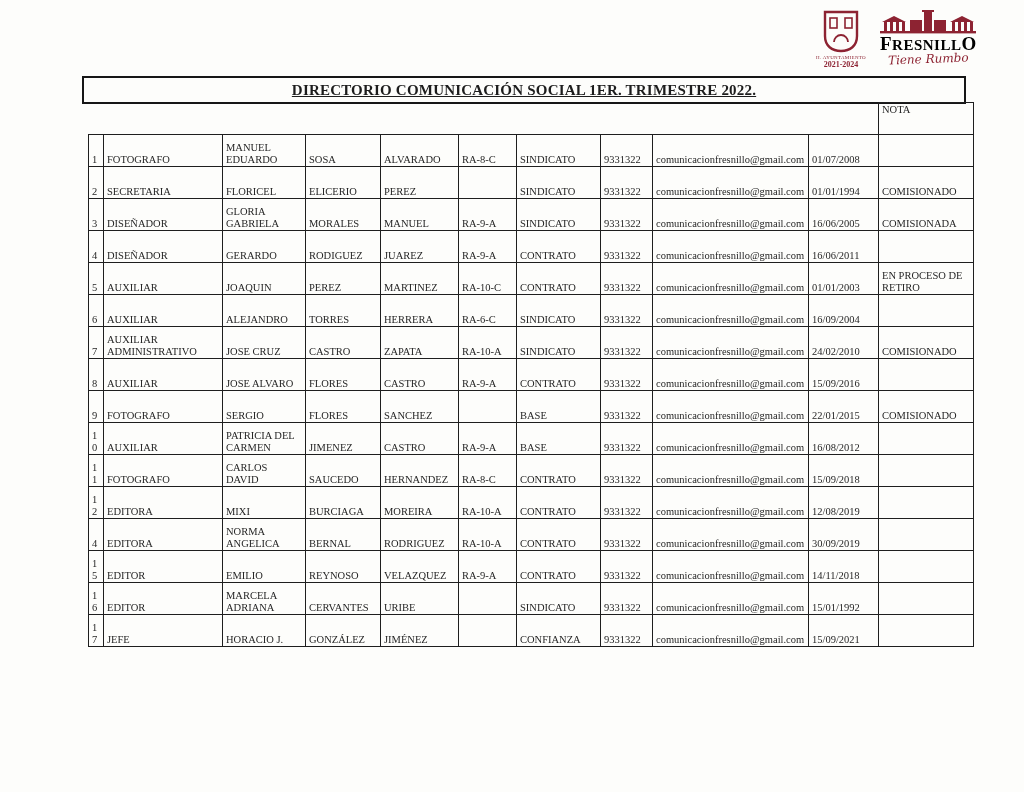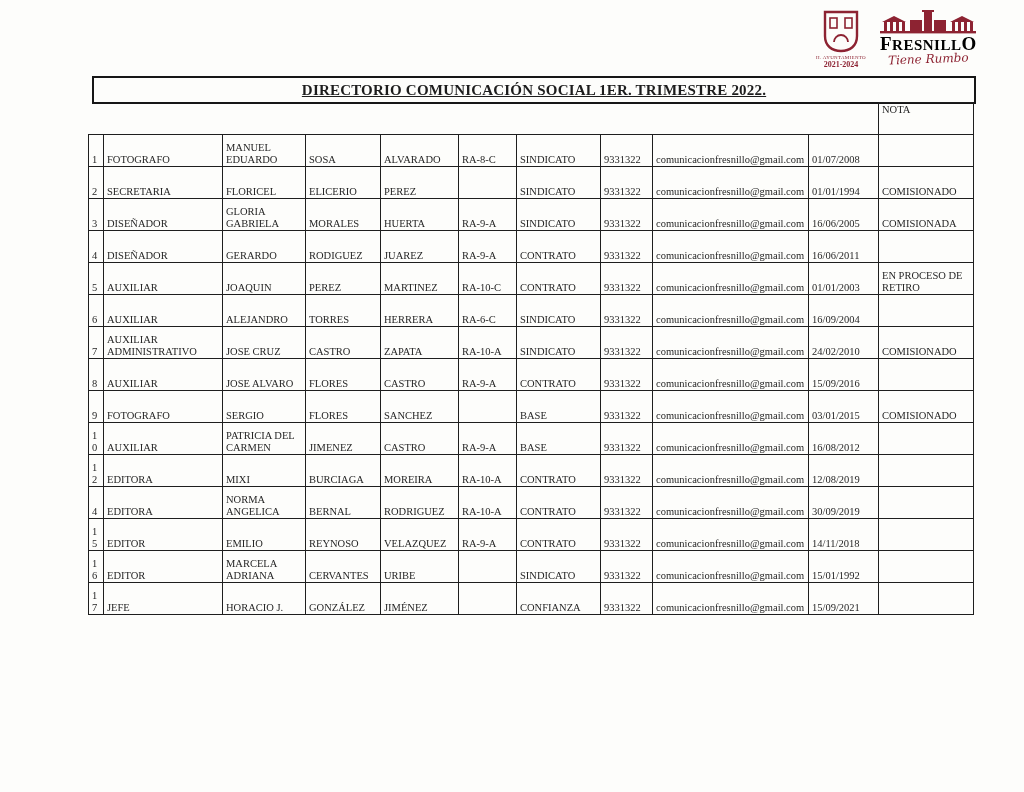--- a/index.html
+++ b/index.html
@@ -17,21 +17,21 @@
   .crest-years{font-size:8px;font-weight:bold;color:#8d2332;line-height:9px;}
   .logo-divider{width:1px;height:56px;background:#b9a9ac;margin-top:3px;}
   .brandblock{display:flex;flex-direction:column;align-items:center;width:104px;}
   .brandblock svg{display:block;margin-bottom:0px;}
   .brand-name{font-size:15px;font-weight:bold;color:#000000;letter-spacing:.5px;line-height:16px;white-space:nowrap;}
   .brand-name .bigcap{font-size:19px;}
   .brand-tagline{font-size:12px;font-style:italic;color:#8d2332;line-height:13px;transform:rotate(-2deg);font-family:"DejaVu Serif", serif;}
 
   
   .title-box{
-    position:absolute;left:92px;top:76px;width:880px;height:24px;
+    position:absolute;left:82px;top:76px;width:880px;height:24px;
     border:2px solid #161616;display:flex;align-items:center;justify-content:center;
     background:#fdfdfb;
   }
   .title-text{
     font-size:15px;font-weight:bold;letter-spacing:.2px;color:#1d1d1d;
     text-decoration:underline;white-space:nowrap;
   }
 
   
   .dir-table{
@@ -154,21 +154,21 @@
       <td class="c-tel">9331322</td>
       <td class="c-mail">comunicacionfresnillo@gmail.com</td>
       <td class="c-fecha">01/01/1994</td>
       <td class="c-nota">COMISIONADO</td>
     </tr>
         <tr>
       <td class="c-num">3</td>
       <td class="c-puesto">DISEÑADOR</td>
       <td class="c-nombre">GLORIA GABRIELA</td>
       <td class="c-ap1">MORALES</td>
-      <td class="c-ap2">HUERTA</td>
+      <td class="c-ap2">MANUEL</td>
       <td class="c-clave">RA-9-A</td>
       <td class="c-tipo">SINDICATO</td>
       <td class="c-tel">9331322</td>
       <td class="c-mail">comunicacionfresnillo@gmail.com</td>
       <td class="c-fecha">16/06/2005</td>
       <td class="c-nota">COMISIONADA</td>
     </tr>
         <tr>
       <td class="c-num">4</td>
       <td class="c-puesto">DISEÑADOR</td>
@@ -237,34 +237,47 @@
         <tr>
       <td class="c-num">9</td>
       <td class="c-puesto">FOTOGRAFO</td>
       <td class="c-nombre">SERGIO</td>
       <td class="c-ap1">FLORES</td>
       <td class="c-ap2">SANCHEZ</td>
       <td class="c-clave"></td>
       <td class="c-tipo">BASE</td>
       <td class="c-tel">9331322</td>
       <td class="c-mail">comunicacionfresnillo@gmail.com</td>
-      <td class="c-fecha">03/01/2015</td>
+      <td class="c-fecha">22/01/2015</td>
       <td class="c-nota">COMISIONADO</td>
     </tr>
         <tr>
       <td class="c-num">10</td>
       <td class="c-puesto">AUXILIAR</td>
       <td class="c-nombre">PATRICIA DEL CARMEN</td>
       <td class="c-ap1">JIMENEZ</td>
       <td class="c-ap2">CASTRO</td>
       <td class="c-clave">RA-9-A</td>
       <td class="c-tipo">BASE</td>
       <td class="c-tel">9331322</td>
       <td class="c-mail">comunicacionfresnillo@gmail.com</td>
       <td class="c-fecha">16/08/2012</td>
+      <td class="c-nota"></td>
+    </tr>
+        <tr>
+      <td class="c-num">11</td>
+      <td class="c-puesto">FOTOGRAFO</td>
+      <td class="c-nombre">CARLOS DAVID</td>
+      <td class="c-ap1">SAUCEDO</td>
+      <td class="c-ap2">HERNANDEZ</td>
+      <td class="c-clave">RA-8-C</td>
+      <td class="c-tipo">CONTRATO</td>
+      <td class="c-tel">9331322</td>
+      <td class="c-mail">comunicacionfresnillo@gmail.com</td>
+      <td class="c-fecha">15/09/2018</td>
       <td class="c-nota"></td>
     </tr>
         <tr>
       <td class="c-num">12</td>
       <td class="c-puesto">EDITORA</td>
       <td class="c-nombre">MIXI</td>
       <td class="c-ap1">BURCIAGA</td>
       <td class="c-ap2">MOREIRA</td>
       <td class="c-clave">RA-10-A</td>
       <td class="c-tipo">CONTRATO</td>

